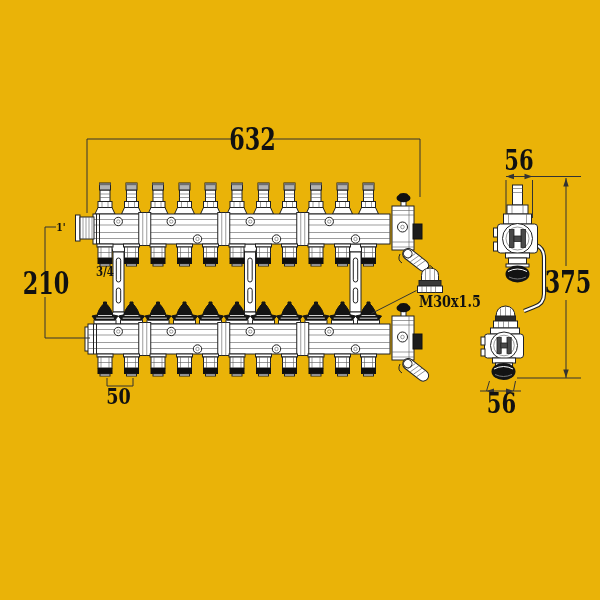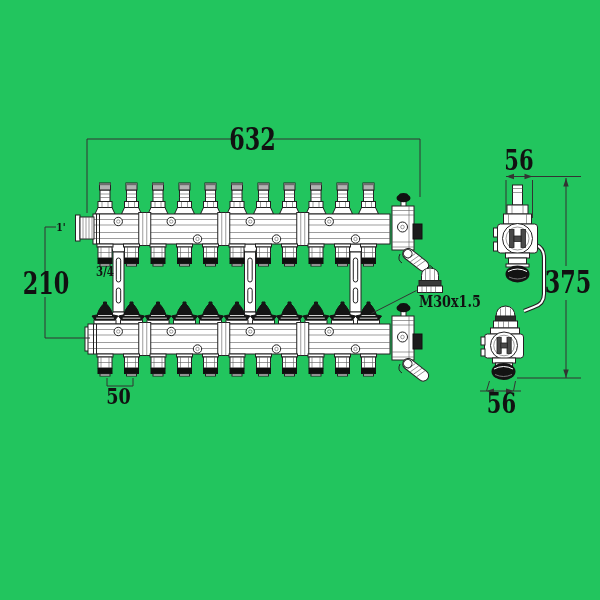--- a/index.html
+++ b/index.html
@@ -1,16 +1,16 @@
 <!DOCTYPE html>
 <html><head>
 <meta charset="utf-8">
 <style>
   html,body{margin:0;padding:0;background:#fff;}
-  .stage{width:600px;height:600px;background:#22c55e;position:relative;overflow:hidden;}
+  .stage{width:600px;height:600px;background:#eab308;position:relative;overflow:hidden;}
   svg{display:block;}
   text{font-family:"DejaVu Serif","Liberation Serif",serif;font-weight:bold;fill:#111;}
   .dimtxt{font-size:31px;}
   .dimtxt-m{font-size:27px;}
   .dimtxt-s{font-size:22px;}
   .lbl{font-size:16px;}
   .lbl-s{font-size:12px;}
   .lbl-xs{font-size:11px;}
   .ln{stroke:#222;stroke-width:1;fill:none;}
   .thin{stroke:#5a5a5a;stroke-width:.6;fill:none;}

